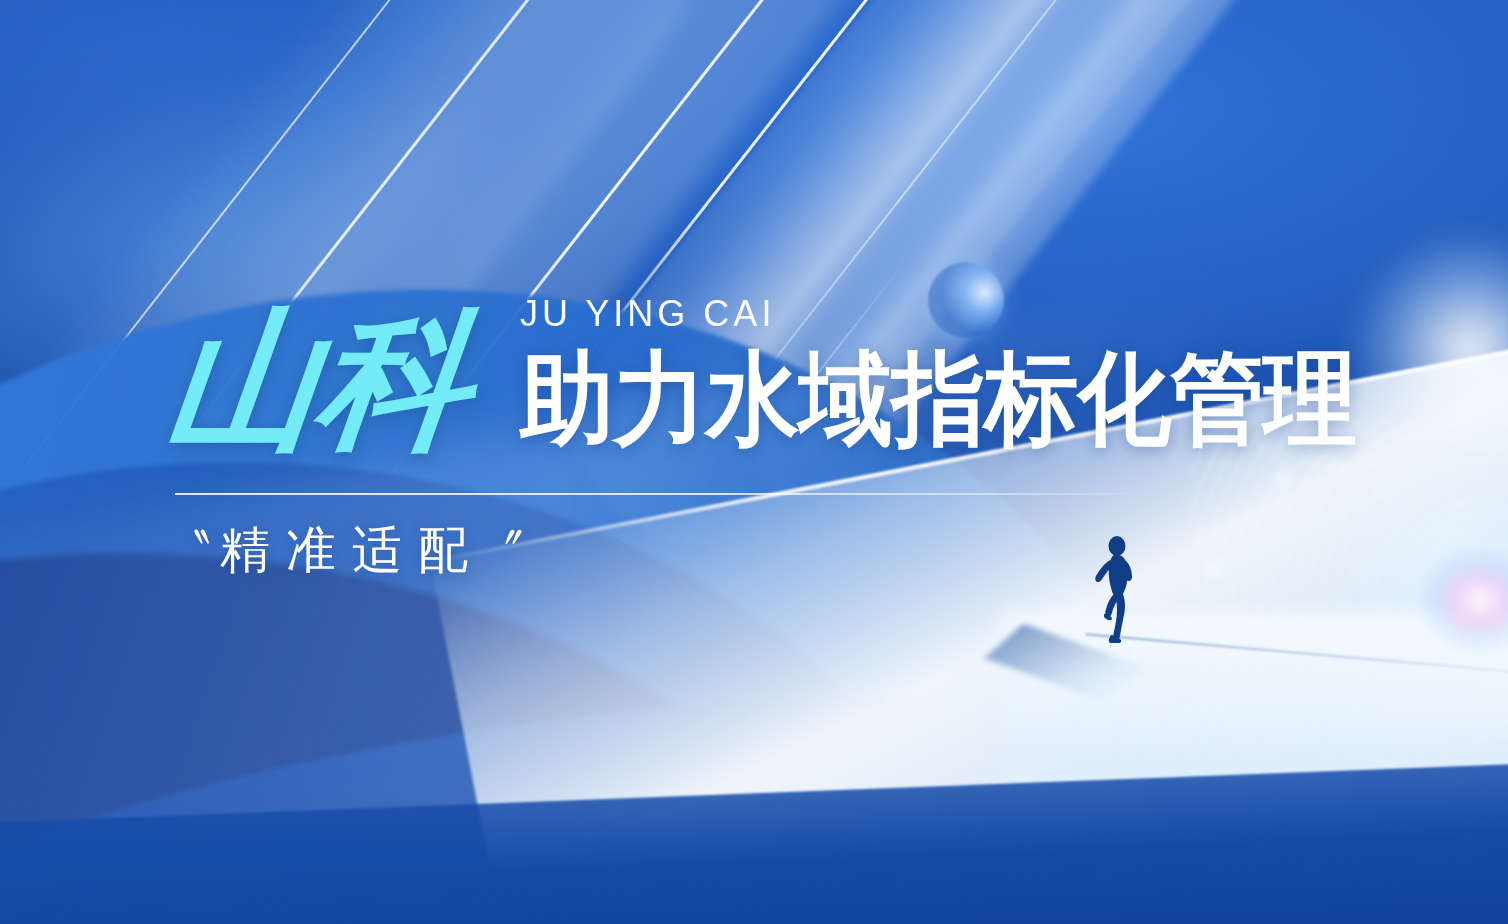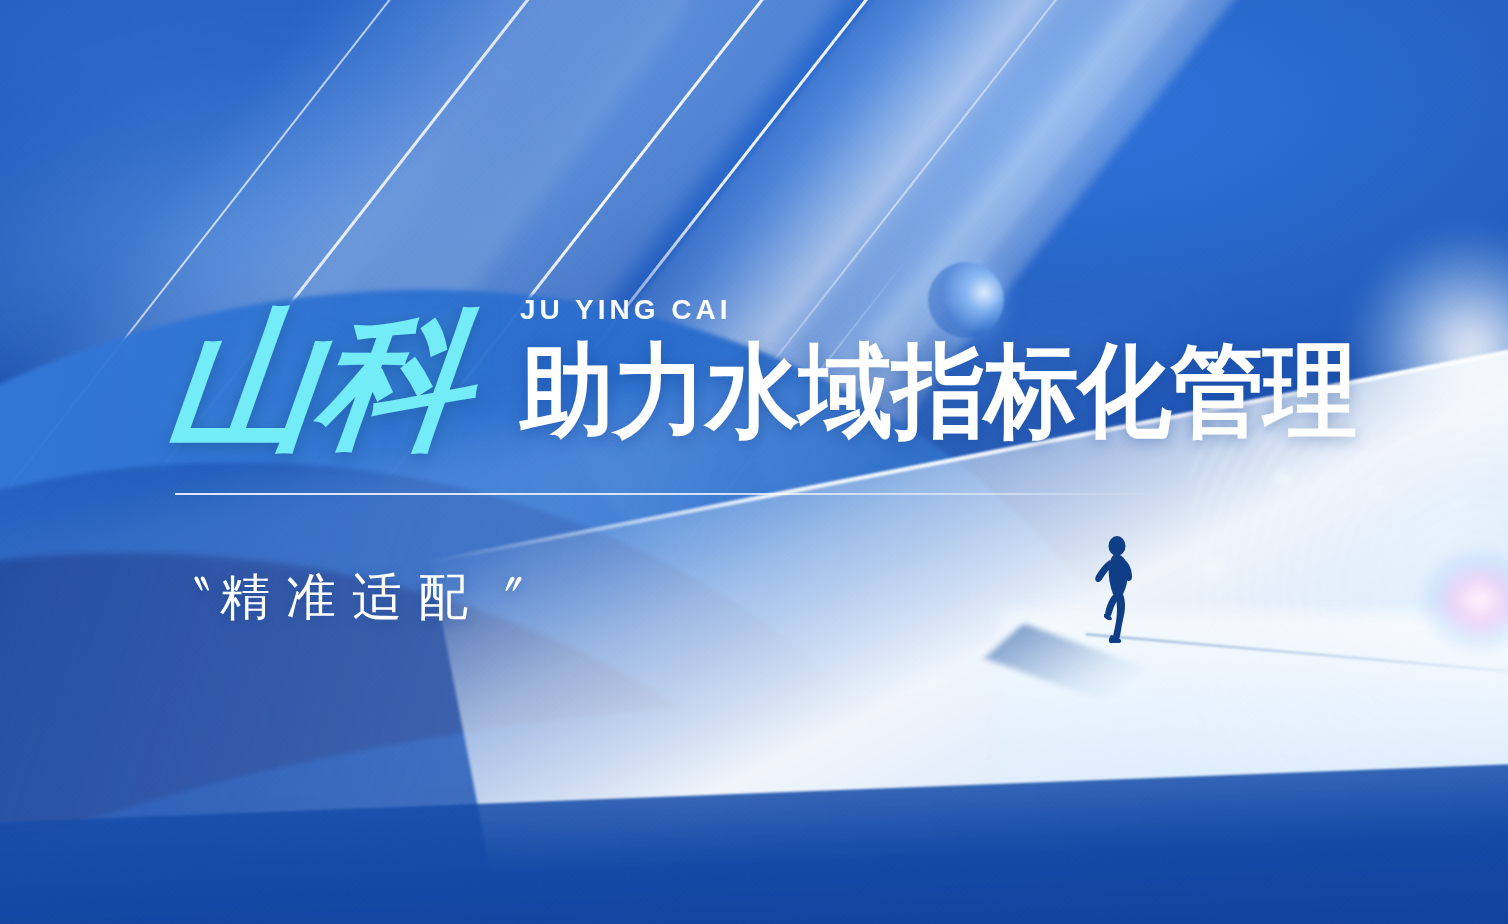--- a/index.html
+++ b/index.html
@@ -227,23 +227,23 @@
     transform:skewX(-6deg);
     text-shadow:0 4px 18px rgba(10,55,130,.45), 0 0 30px rgba(110,235,250,.22);
     white-space:nowrap;
     margin-top:8px;
   }
   #headline-block{
     position:absolute;left:520px;top:296px;
   }
   #pinyin{
     color:#ffffff;
-    font-size:28px;
+    font-size:36px;
     letter-spacing:4px;
-    font-weight:700;
+    font-weight:400;
     opacity:.97;
     line-height:1;
     white-space:nowrap;
   }
   #headline{
     margin-top:16px;
     color:#ffffff;
     font-size:102px;
     line-height:1;
     font-weight:bold;
@@ -253,21 +253,21 @@
     white-space:nowrap;
     text-shadow:0 3px 16px rgba(12,58,135,.35);
   }
 
   #divider{
     position:absolute;left:175px;top:493px;width:980px;height:2px;
     background:linear-gradient(90deg,rgba(255,255,255,.85) 0%,rgba(255,255,255,.78) 55%,rgba(255,255,255,.42) 85%,rgba(255,255,255,0) 100%);
   }
 
   #tagline{
-    position:absolute;left:170px;top:567px;
+    position:absolute;left:170px;top:520px;
     color:#ffffff;
     font-size:50px;
     line-height:1.2;
     letter-spacing:16px;
     font-weight:400;
     white-space:nowrap;
     text-shadow:0 2px 12px rgba(12,58,135,.35);
   }
   #tagline .q{font-size:40px;vertical-align:6px;letter-spacing:10px;}
 </style>

